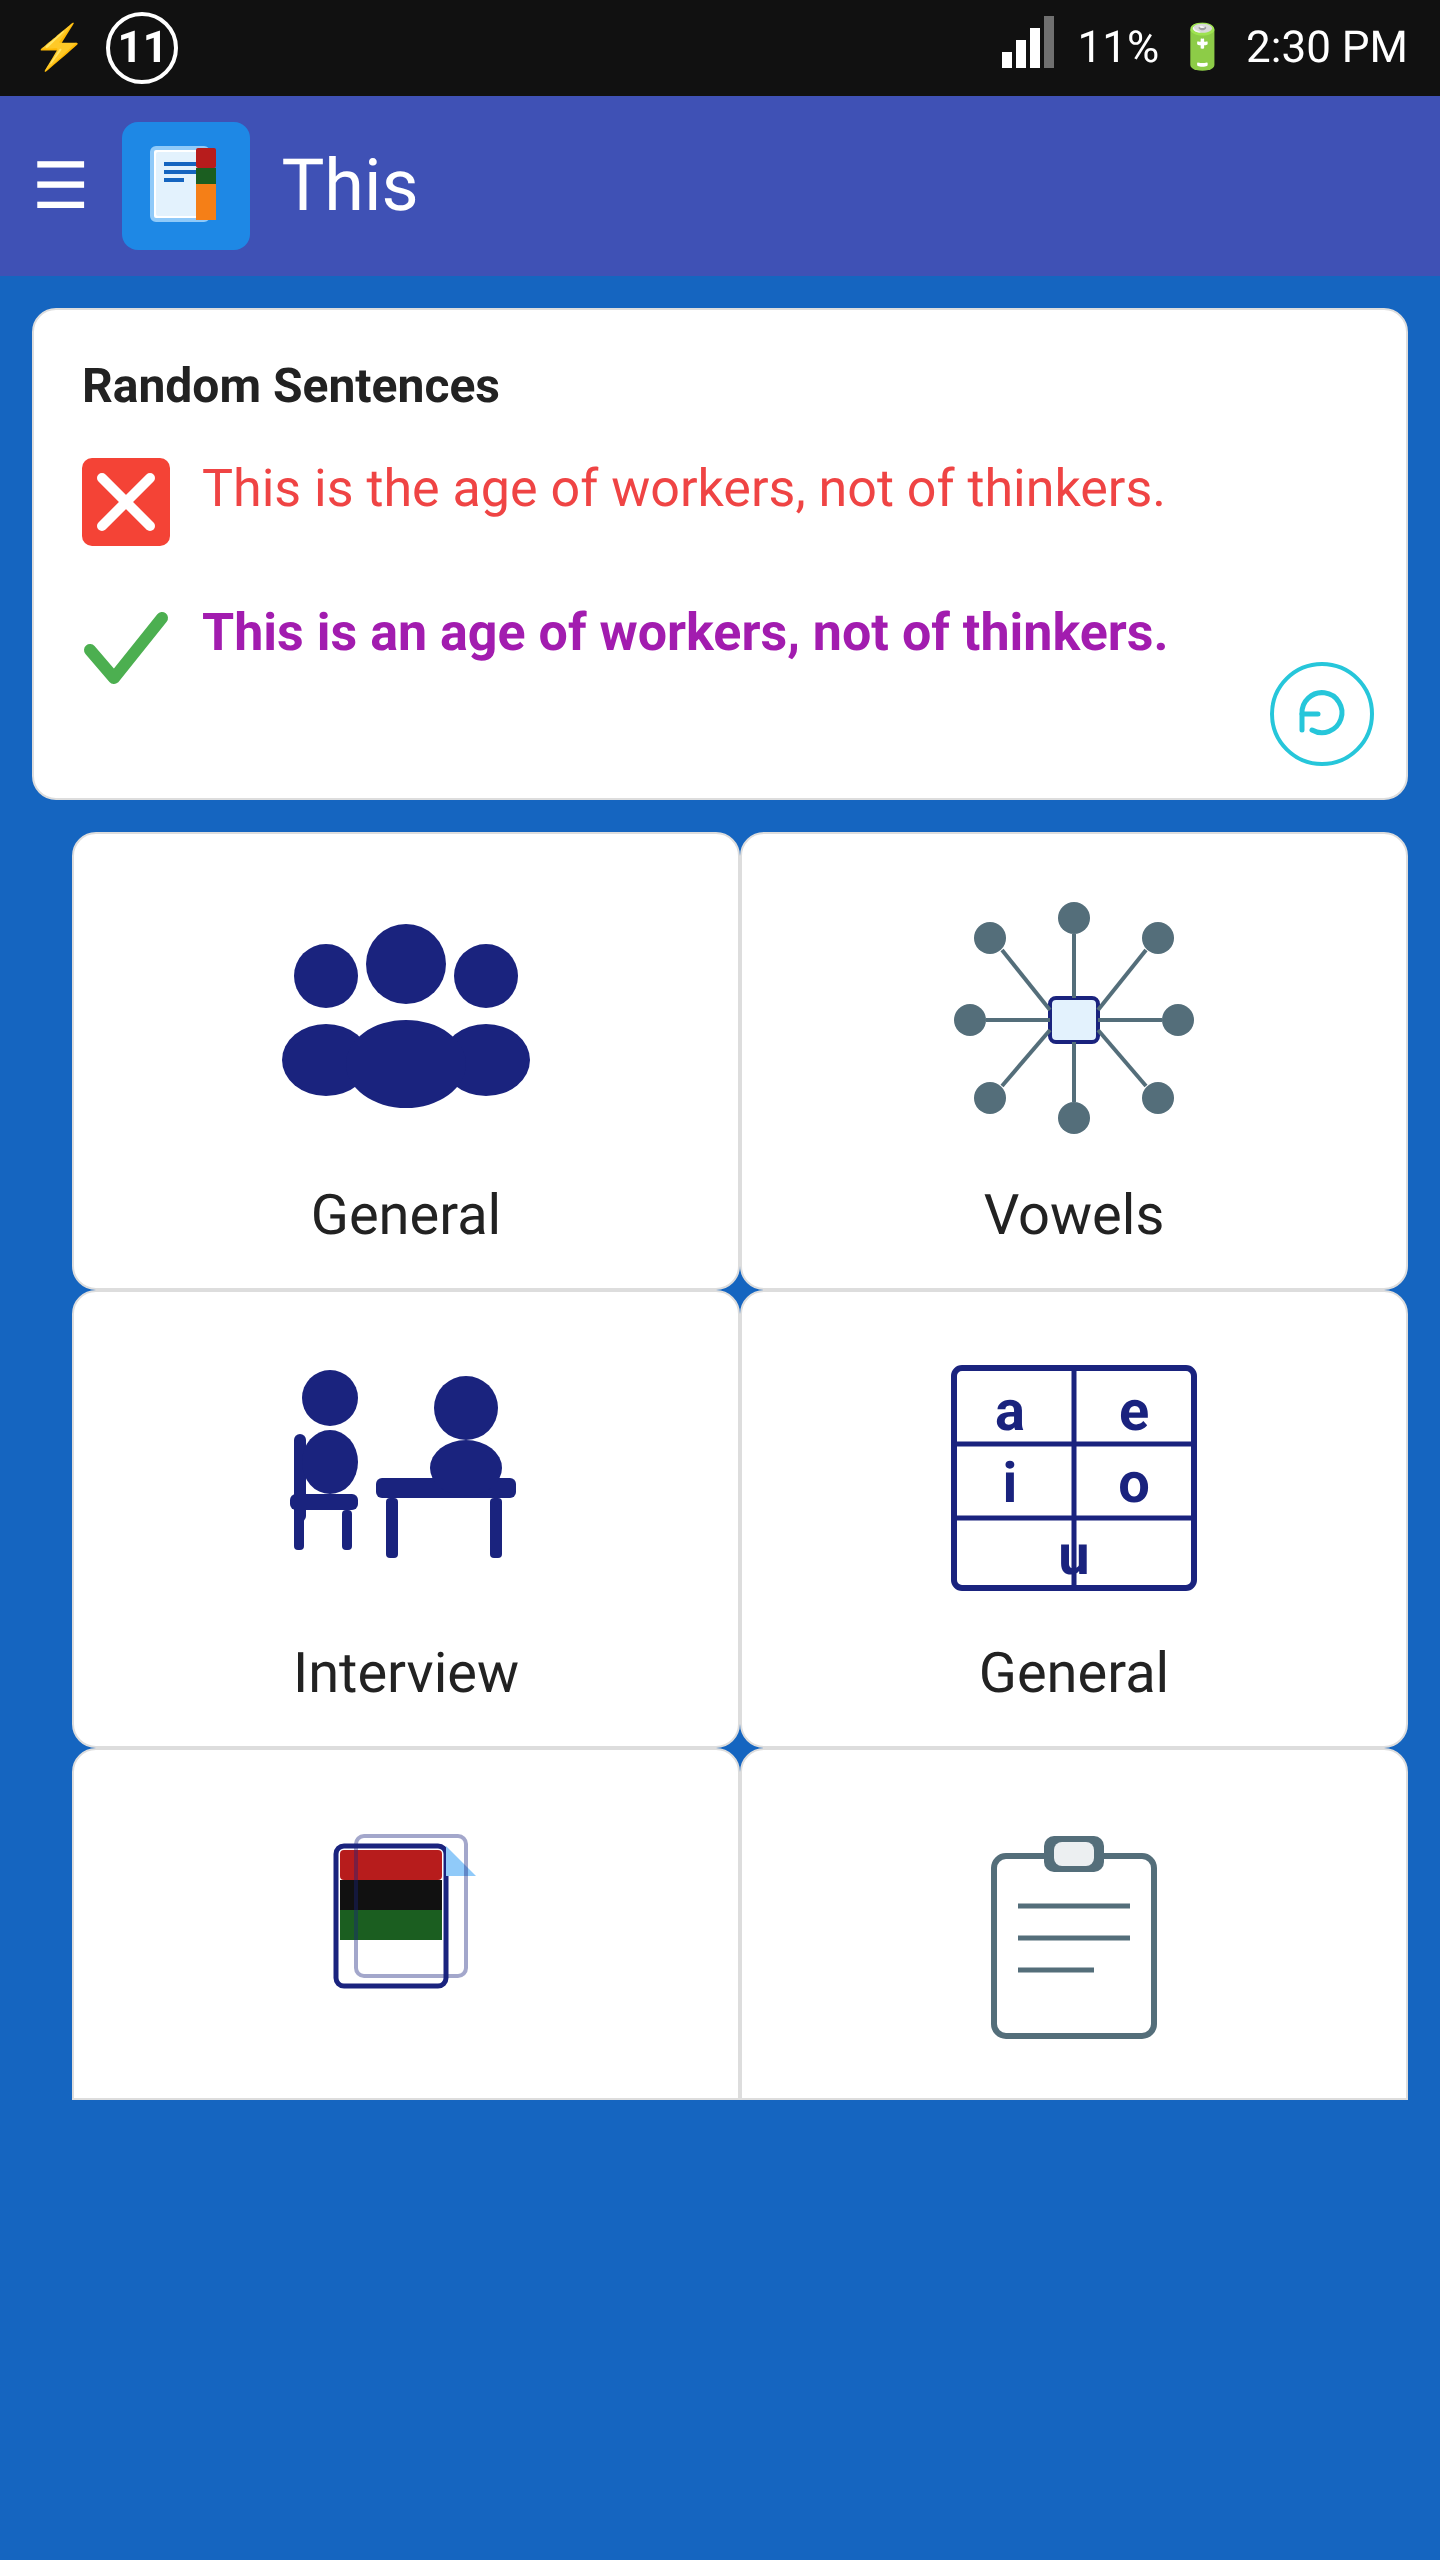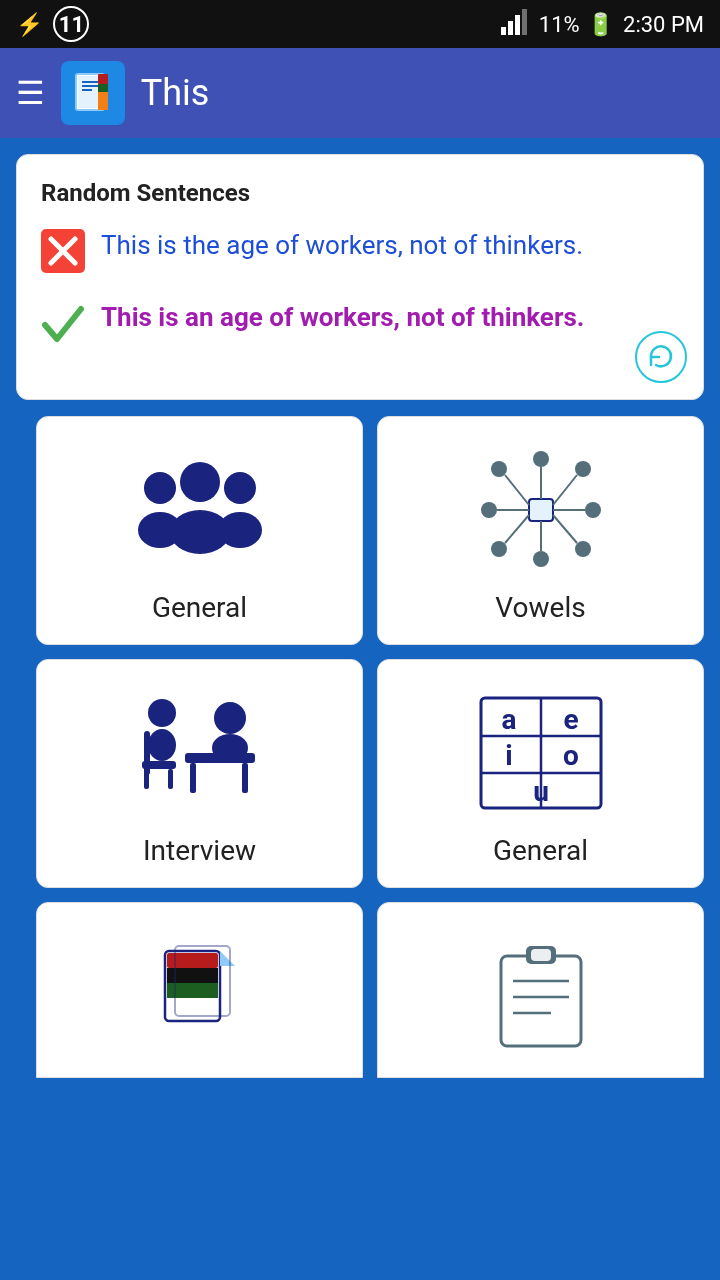--- a/index.html
+++ b/index.html
@@ -90,21 +90,21 @@
       margin-bottom: 16px;
       gap: 16px;
     }
     .sentence-icon {
       font-size: 40px;
       flex-shrink: 0;
       margin-top: 2px;
     }
     .sentence-text-wrong {
       font-size: 26px;
-      color: #1d4ed8;
+      color: #ef4444;
       line-height: 1.4;
     }
     .sentence-text-correct {
       font-size: 26px;
       color: #a21caf;
       font-weight: 700;
       line-height: 1.4;
     }
     .refresh-btn {
       position: absolute;
@@ -117,21 +117,20 @@
       display: flex; align-items: center; justify-content: center;
       cursor: pointer;
       color: #26C6DA;
       font-size: 28px;
     }
 
     
     .grid-container {
       display: grid;
       grid-template-columns: 1fr 1fr;
-      gap: 14px;
       margin-left: 20px;
     }
     .category-card {
       background: white;
       border-radius: 12px;
       padding: 28px 16px 20px;
       display: flex;
       flex-direction: column;
       align-items: center;
       justify-content: center;

